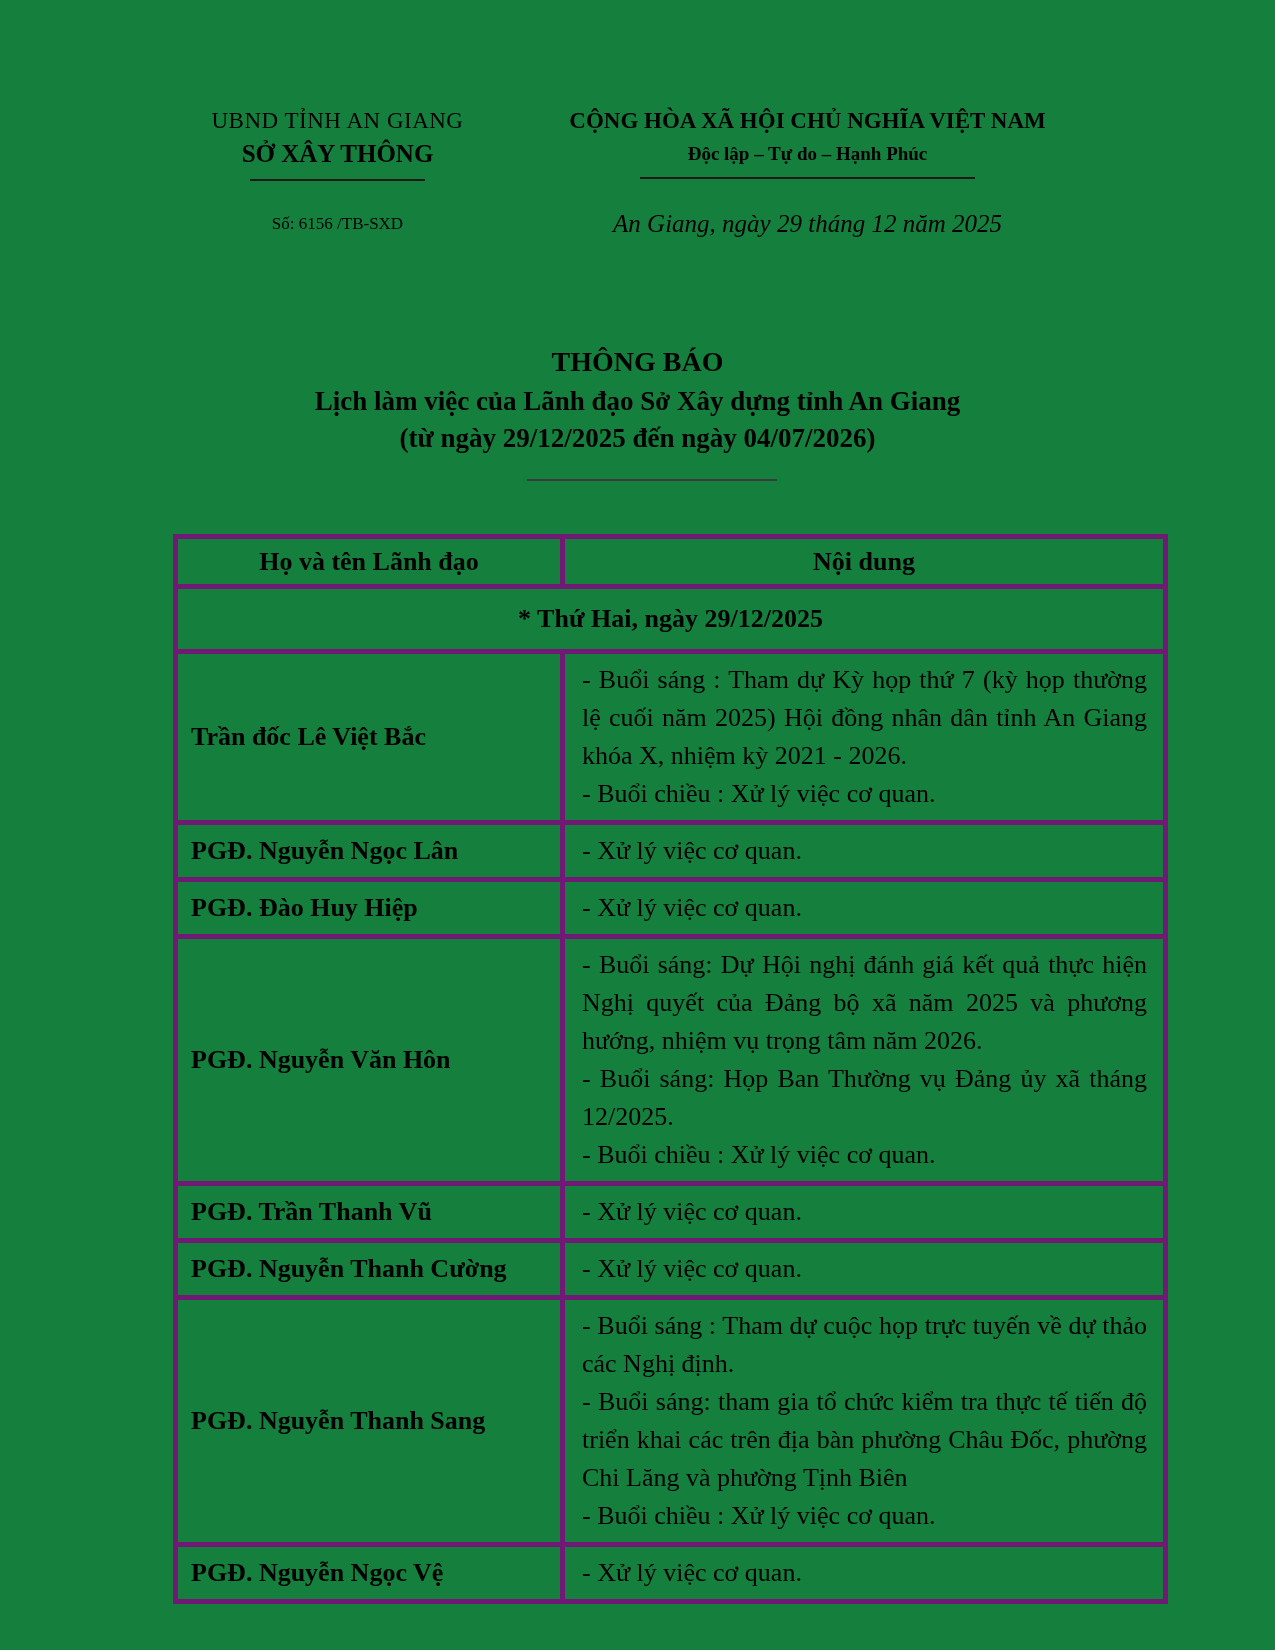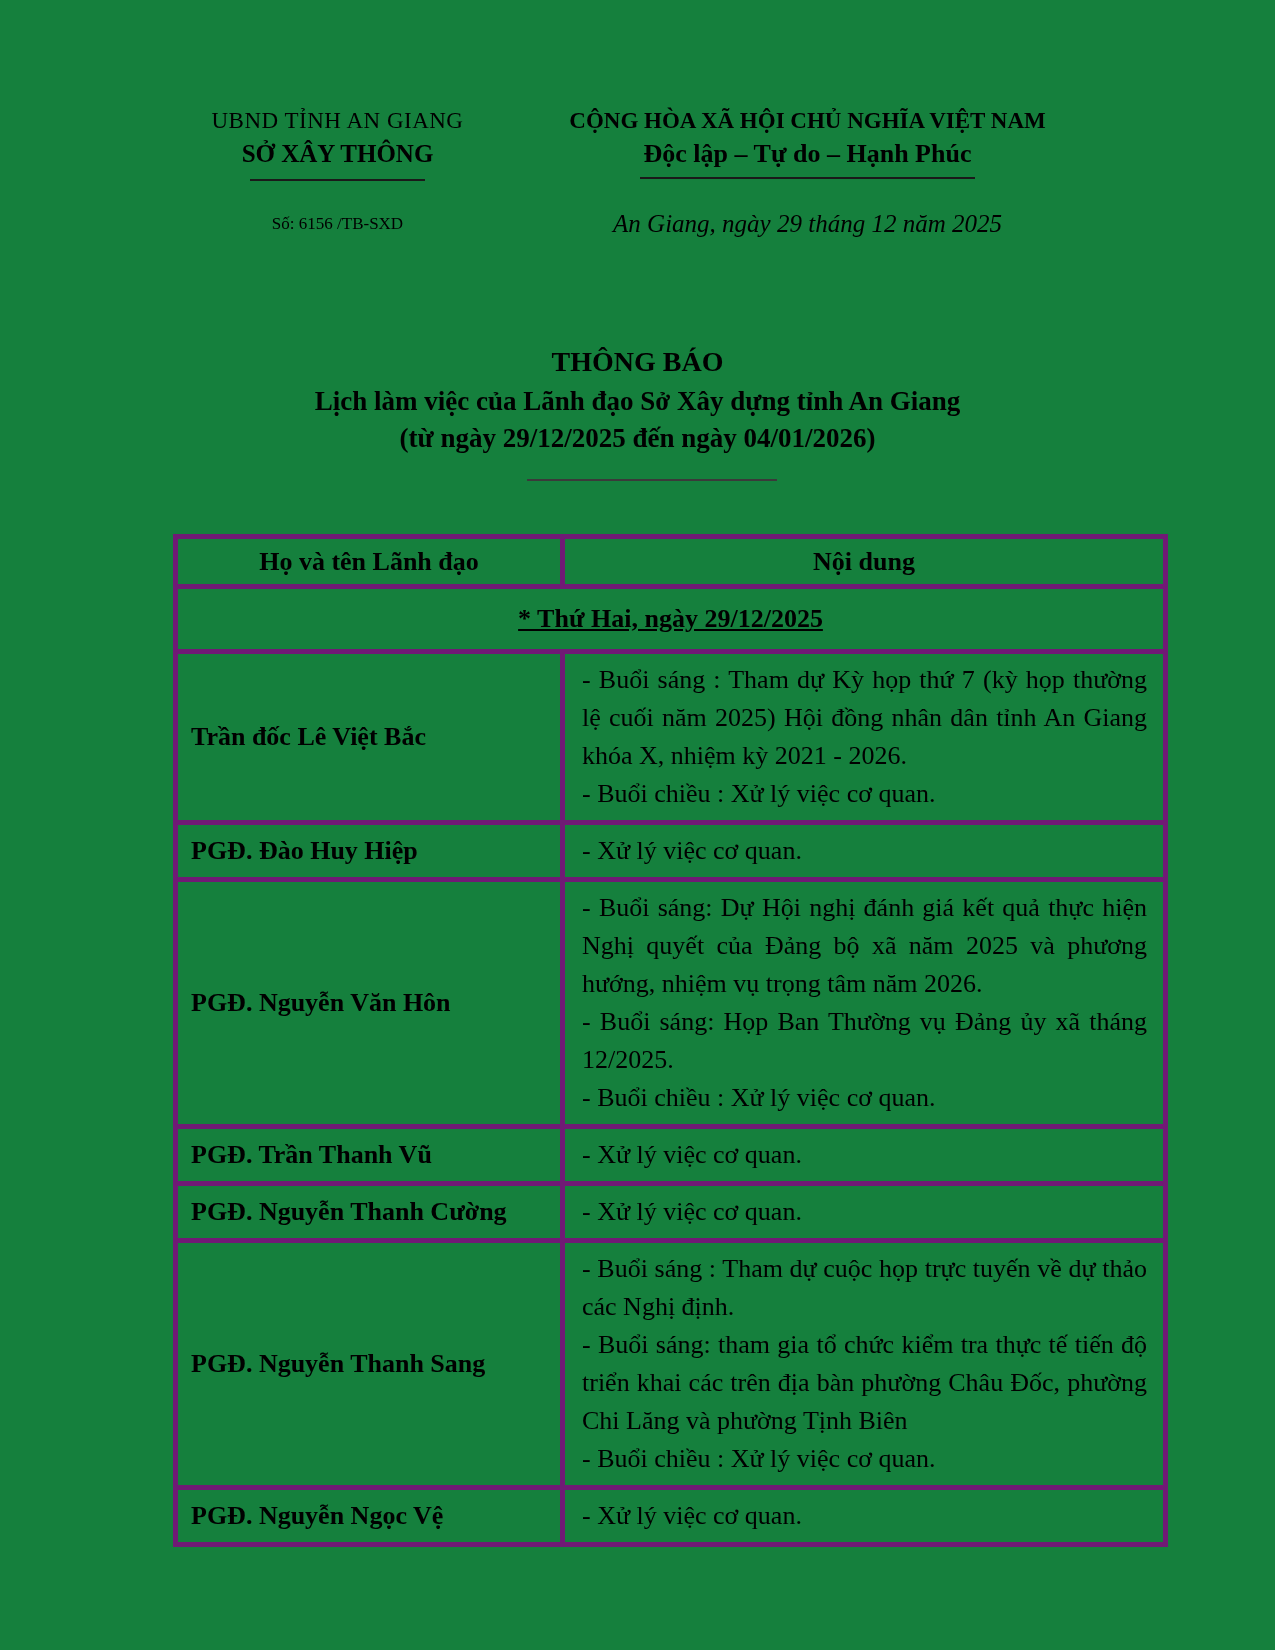--- a/index.html
+++ b/index.html
@@ -14,21 +14,21 @@
   .page { width:1275px; height:1650px; padding-top:106px; background:#15803d; }
 
   
   .doc-header { display:flex; }
   .hdr-left  { width:395px; margin-left:140px; text-align:center; }
   .hdr-right { width:555px; margin-left:-5px;  text-align:center; }
   .org-name  { font-size:23px; line-height:30px; letter-spacing:.5px; }
   .org-dept  { font-size:25px; line-height:32px; font-weight:bold; margin-top:2px; }
   .rule-sm   { width:175px; border-top:2px solid #1a1a1a; margin:9px auto 0; }
   .nat-line1 { font-size:23px; line-height:30px; font-weight:bold; }
-  .nat-line2 { font-size:26px; line-height:32px; font-weight:bold; margin-top:2px;text-align:center; }
+  .nat-line2 { font-size:19px; line-height:32px; font-weight:bold; margin-top:2px;text-align:center; }
   .rule-md   { width:335px; border-top:2px solid #1a1a1a; margin:7px auto 0; }
 
   .doc-meta  { display:flex; margin-top:27px; }
   .meta-left  { width:395px; margin-left:140px; text-align:center; font-size:17px; line-height:32px; }
   .meta-right { width:555px; margin-left:-5px;  text-align:center; font-size:25px; line-height:32px; font-style:italic; }
 
   
   .doc-title { margin-top:104px; text-align:center; font-weight:bold; }
   .title-1 { font-size:28px; line-height:36px; }
   .title-2 { font-size:27px; line-height:35px; margin-top:4px; }
@@ -42,21 +42,21 @@
   }
   .schedule col.c1 { width:387px; }
   .schedule col.c2 { width:603px; }
   .schedule th, .schedule td { border:5px solid #701a75; }
   .schedule th {
     font-size:26px; font-weight:bold; text-align:center;
     height:50px; padding:4px; vertical-align:middle;
   }
   .day-row td {
     font-size:26px; font-weight:bold; text-align:center;
-    height:65px; padding:4px; vertical-align:middle;text-decoration:underline;
+    height:65px; padding:4px; vertical-align:middle;
   }
   td.name-cell {
     font-size:26px; font-weight:bold;
     padding:6px 6px 6px 13px; vertical-align:middle;
   }
   td.content-cell { padding:7px 16px 7px 17px; vertical-align:middle; }
   td.content-cell p { font-size:26px; line-height:38px; text-align:justify; }
   tr.row-single { height:54px; }
 </style>
 </head>
@@ -78,21 +78,21 @@
   </div>
 
   <div class="doc-meta">
     <div class="meta-left">Số: 6156 /TB-SXD</div>
     <div class="meta-right">An Giang, ngày 29 tháng 12 năm 2025</div>
   </div>
 
   <div class="doc-title">
     <div class="title-1">THÔNG BÁO</div>
     <div class="title-2">Lịch làm việc của Lãnh đạo Sở Xây dựng tỉnh An Giang</div>
-    <div class="title-3">(từ ngày 29/12/2025 đến ngày 04/01/2026)</div>
+    <div class="title-3">(từ ngày 29/12/2025 đến ngày 04/07/2026)</div>
     <div class="rule-title"></div>
   </div>
 
   <table class="schedule">
     <colgroup>
         <col class="c1">
         <col class="c2">
       </colgroup>
     <thead>
       <tr>
@@ -106,20 +106,26 @@
       </tr>
 
       <tr>
         <td class="name-cell">Trần đốc Lê Việt Bắc</td>
         <td class="content-cell">
           <p>- Buổi sáng : Tham dự Kỳ họp thứ 7 (kỳ họp thường lệ cuối năm 2025) Hội đồng nhân dân tỉnh An Giang khóa X, nhiệm kỳ 2021 - 2026.</p>
           <p>- Buổi chiều : Xử lý việc cơ quan.</p>
         </td>
       </tr>
 
+      <tr class="row-single">
+        <td class="name-cell">PGĐ. Nguyễn Ngọc Lân</td>
+        <td class="content-cell">
+          <p>- Xử lý việc cơ quan.</p>
+        </td>
+      </tr>
 
       <tr class="row-single">
         <td class="name-cell">PGĐ. Đào Huy Hiệp</td>
         <td class="content-cell">
           <p>- Xử lý việc cơ quan.</p>
         </td>
       </tr>
 
       <tr>
         <td class="name-cell">PGĐ. Nguyễn Văn Hôn</td>

